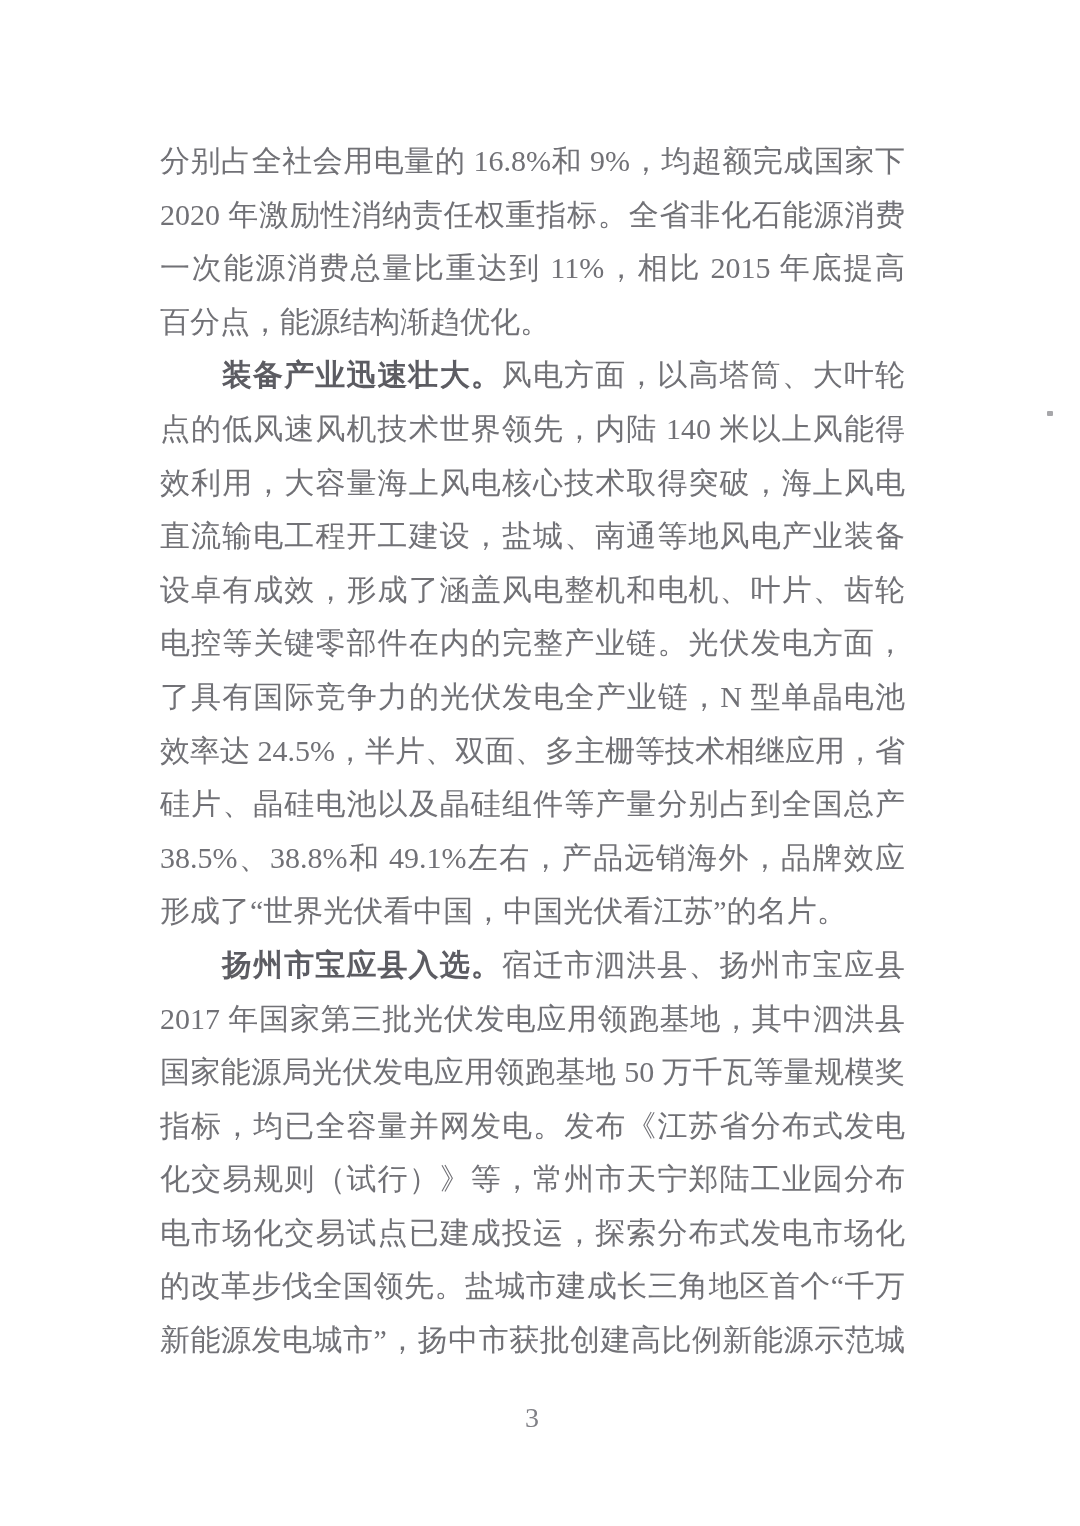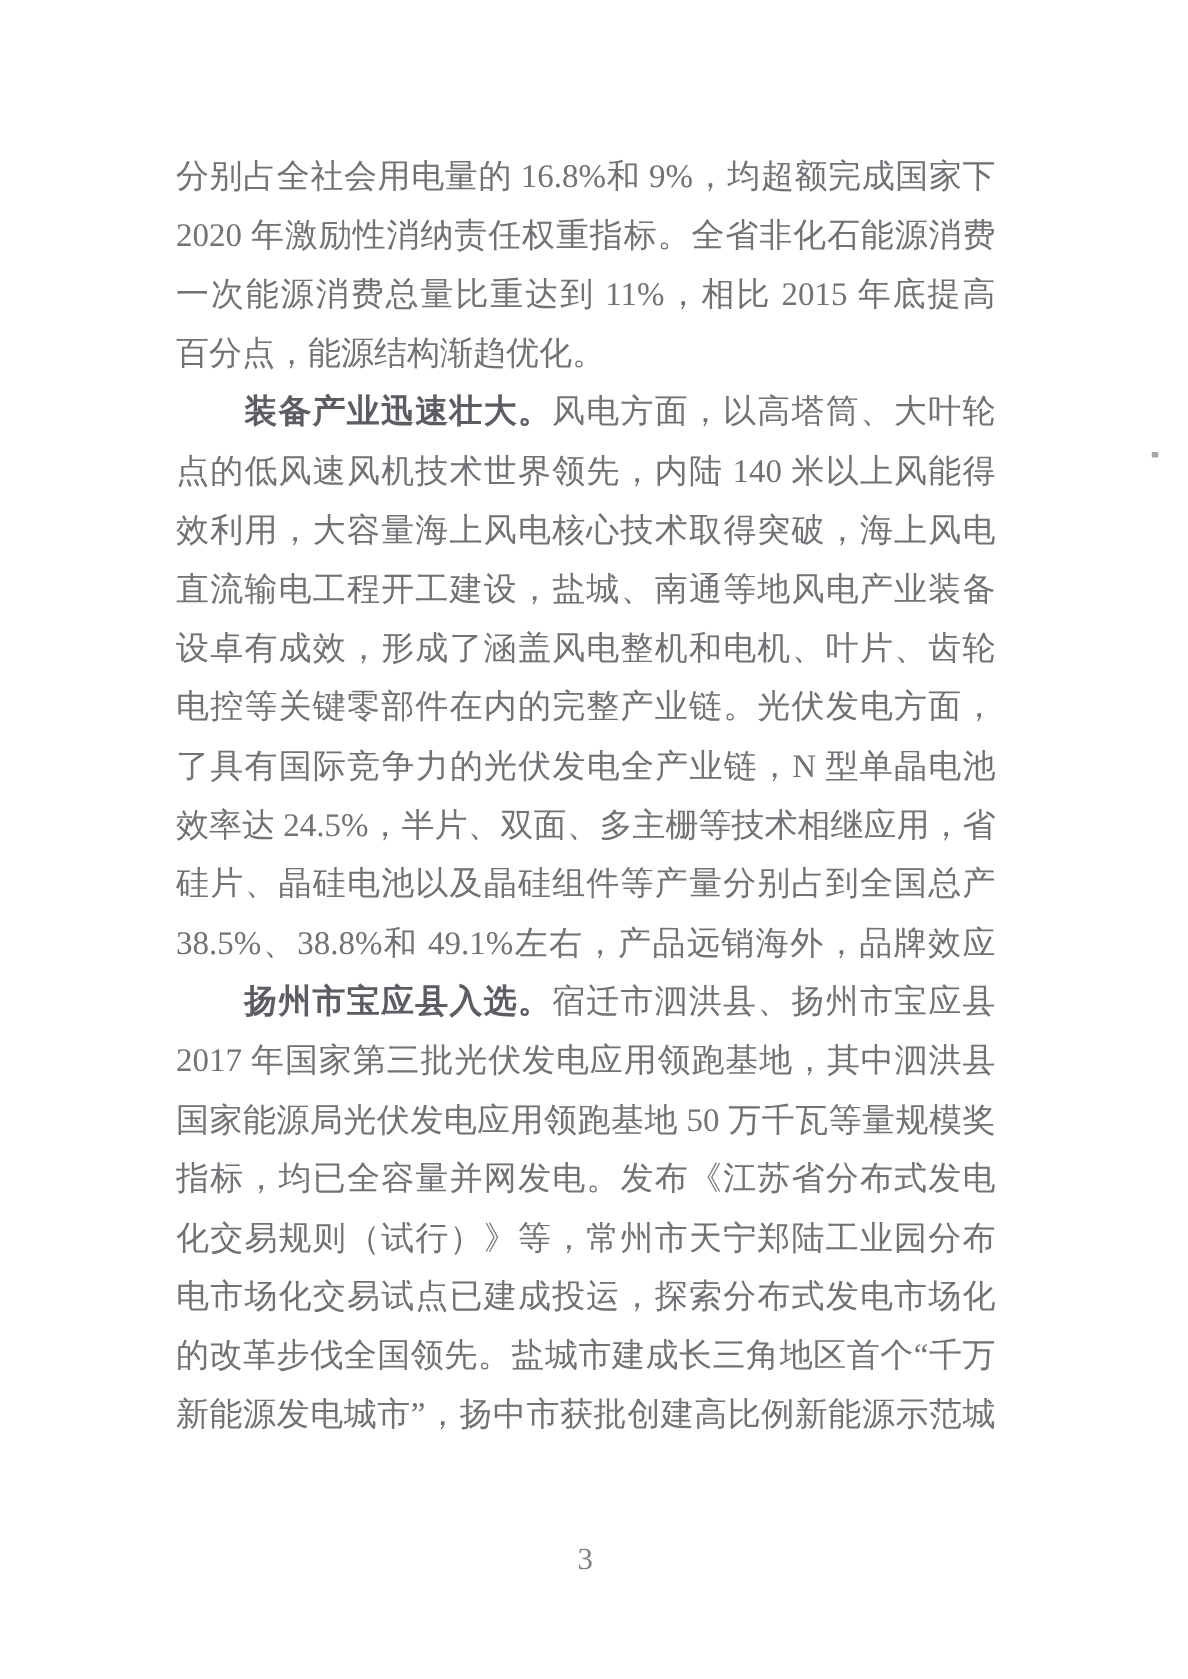--- a/index.html
+++ b/index.html
@@ -89,20 +89,21 @@
     <div class="line indent"><span class="b">装备产业迅速壮大。</span><span>风电方面，以高塔筒、大叶轮为特</span></div>
     <div class="line"><span class="b"></span><span>点的低风速风机技术世界领先，内陆 140 米以上风能得到有</span></div>
     <div class="line"><span class="b"></span><span>效利用，大容量海上风电核心技术取得突破，海上风电柔性</span></div>
     <div class="line"><span class="b"></span><span>直流输电工程开工建设，盐城、南通等地风电产业装备园建</span></div>
     <div class="line"><span class="b"></span><span>设卓有成效，形成了涵盖风电整机和电机、叶片、齿轮箱、</span></div>
     <div class="line"><span class="b"></span><span>电控等关键零部件在内的完整产业链。光伏发电方面，建立</span></div>
     <div class="line"><span class="b"></span><span>了具有国际竞争力的光伏发电全产业链，N 型单晶电池量产</span></div>
     <div class="line"><span class="b"></span><span>效率达 24.5%，半片、双面、多主栅等技术相继应用，省内</span></div>
     <div class="line"><span class="b"></span><span>硅片、晶硅电池以及晶硅组件等产量分别占到全国总产量的</span></div>
     <div class="line"><span class="b"></span><span>38.5%、38.8%和 49.1%左右，产品远销海外，品牌效应凸显，</span></div>
+    <div class="line end"><span class="b"></span><span>形成了“世界光伏看中国，中国光伏看江苏”的名片。</span></div>
     <div class="line indent"><span class="b">扬州市宝应县入选。</span><span>宿迁市泗洪县、扬州市宝应县入选</span></div>
     <div class="line"><span class="b"></span><span>2017 年国家第三批光伏发电应用领跑基地，其中泗洪县获得</span></div>
     <div class="line"><span class="b"></span><span>国家能源局光伏发电应用领跑基地 50 万千瓦等量规模奖励</span></div>
     <div class="line"><span class="b"></span><span>指标，均已全容量并网发电。发布《江苏省分布式发电市场</span></div>
     <div class="line"><span class="b"></span><span>化交易规则（试行）》等，常州市天宁郑陆工业园分布式发</span></div>
     <div class="line"><span class="b"></span><span>电市场化交易试点已建成投运，探索分布式发电市场化交易</span></div>
     <div class="line"><span class="b"></span><span>的改革步伐全国领先。盐城市建成长三角地区首个“千万千瓦</span></div>
     <div class="line"><span class="b"></span><span>新能源发电城市”，扬中市获批创建高比例新能源示范城市，</span></div>
   </div>
 

